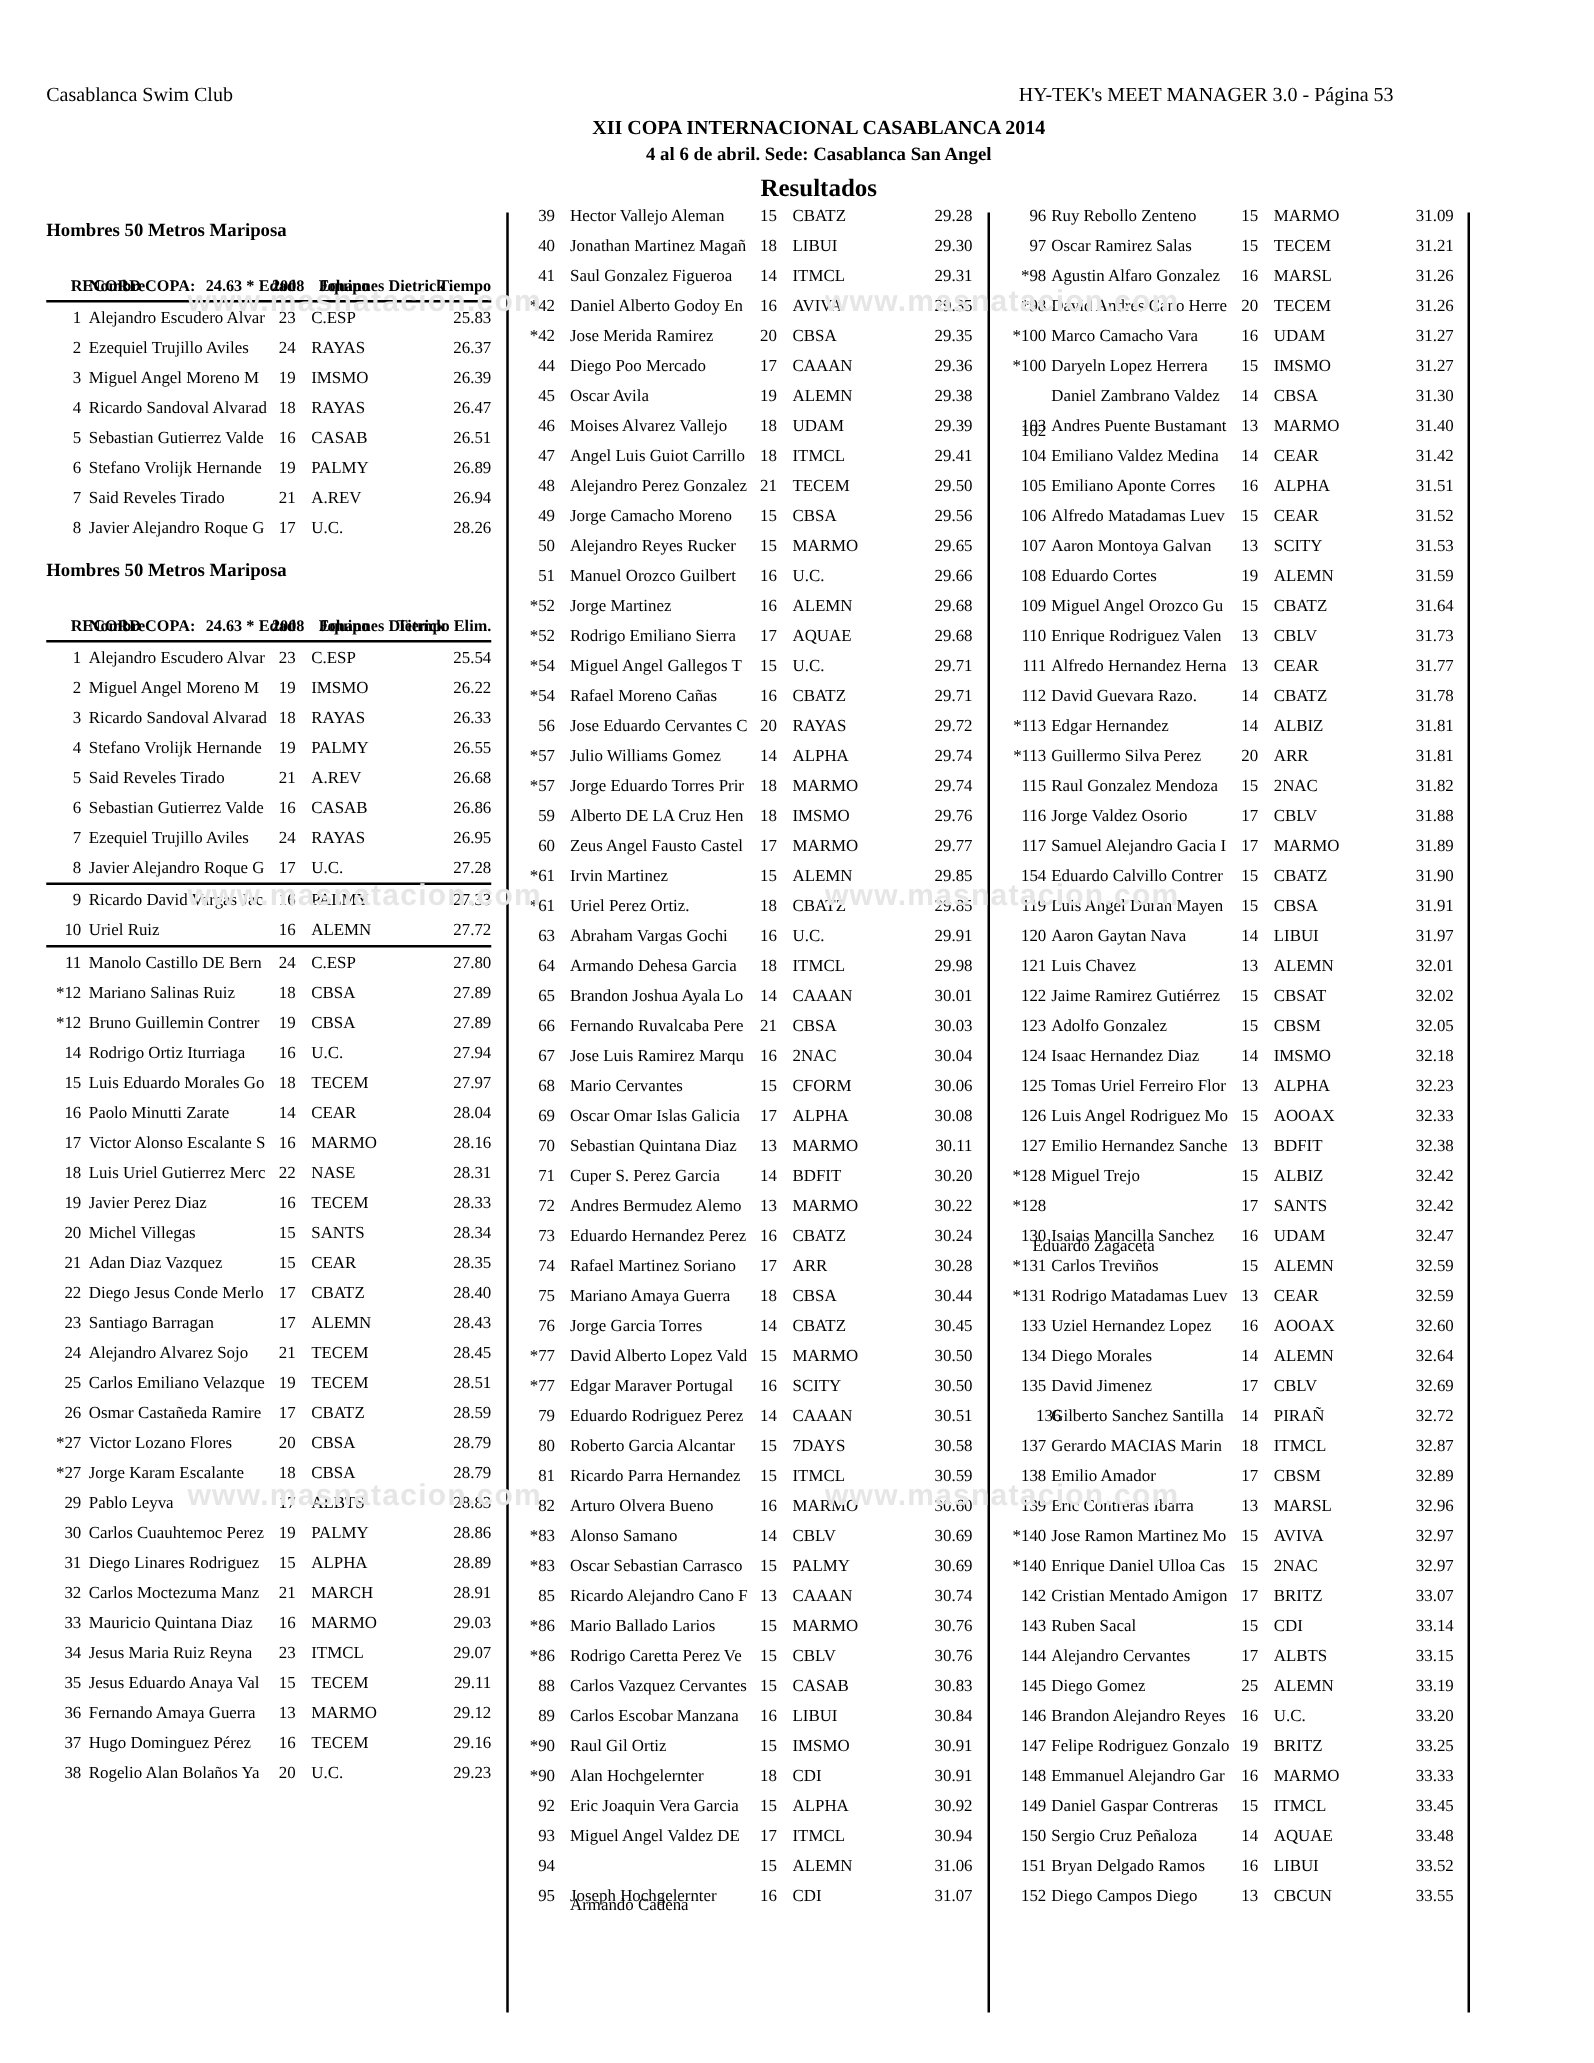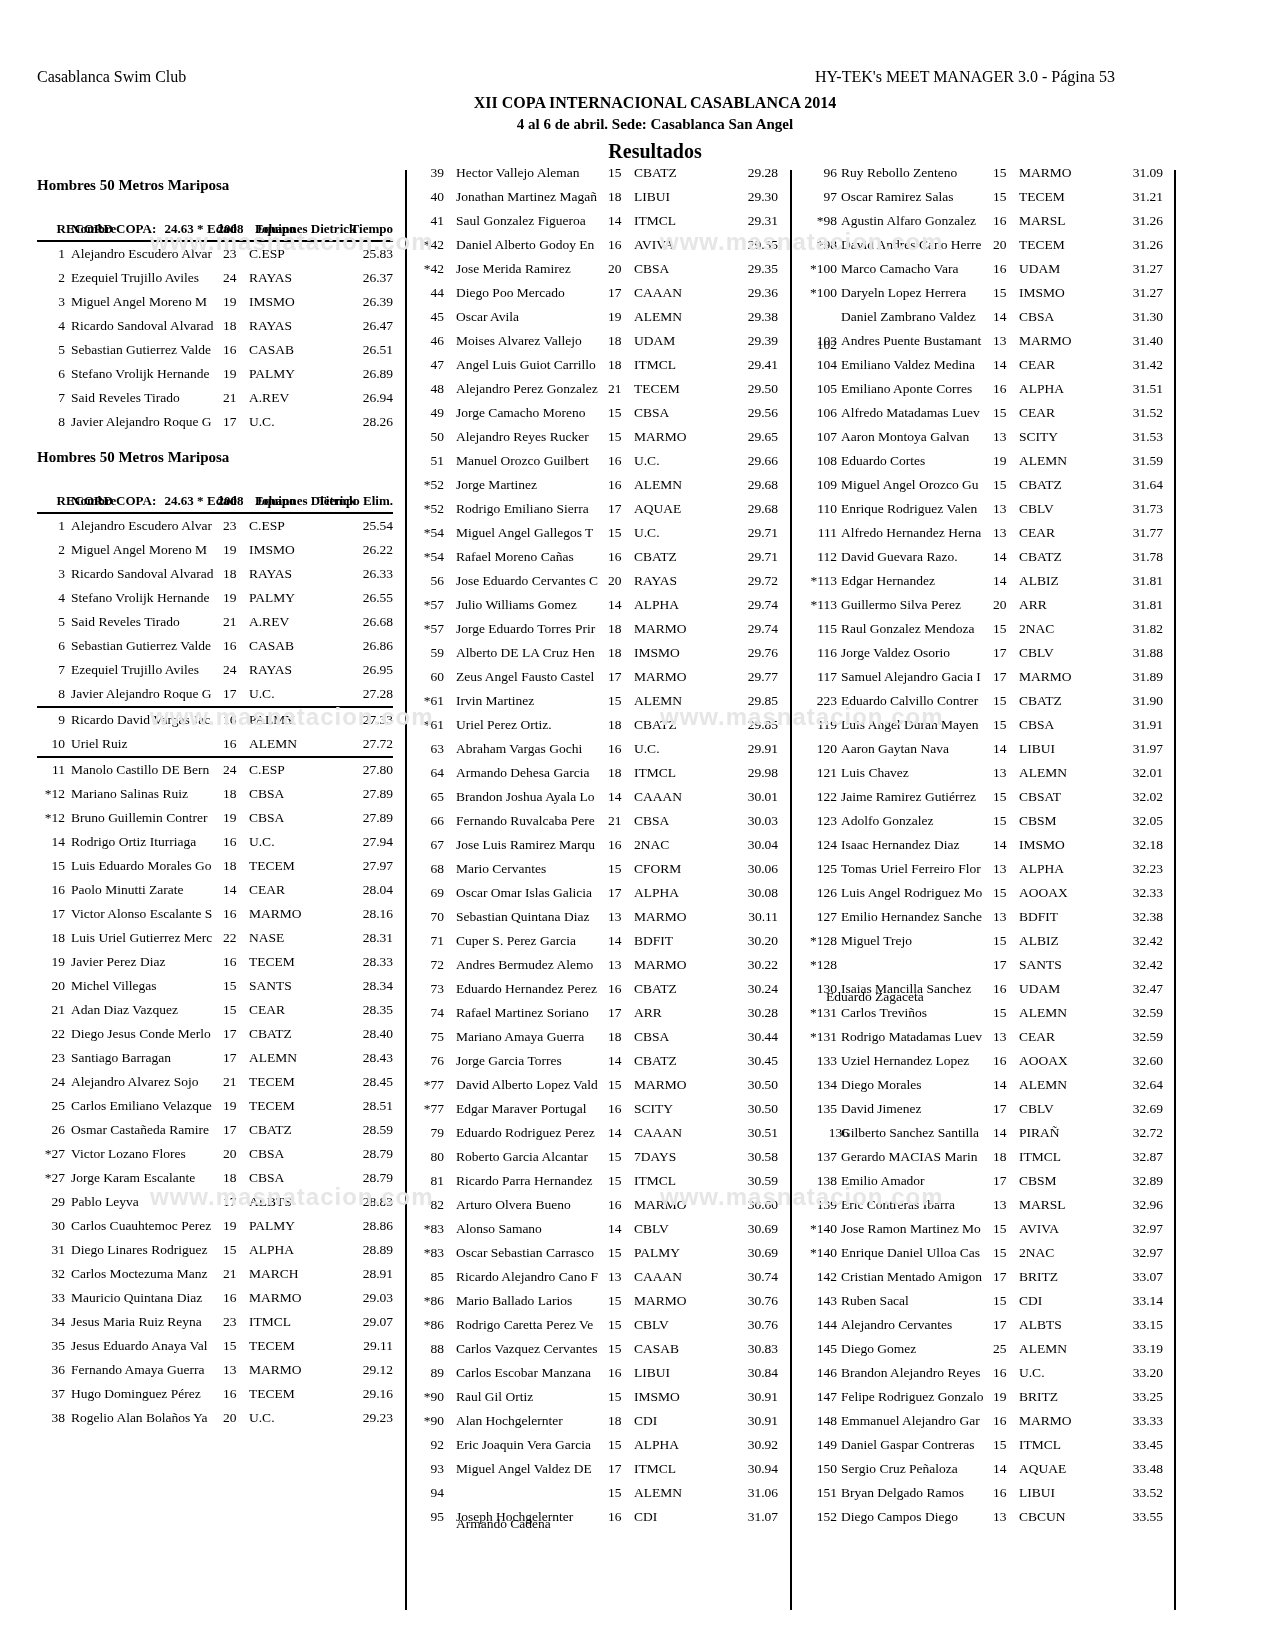--- a/index.html
+++ b/index.html
@@ -949,21 +949,21 @@
       <span class="r-time" style="left: 304px;">31.88</span>
     </div>
     <div class="row">
       <span class="r-place" style="left: 8px;">117</span>
       <span class="r-name" style="left: 42px;">Samuel Alejandro Gacia I</span>
       <span class="r-age" style="left: 194px;">17</span>
       <span class="r-team" style="left: 220px;">MARMO</span>
       <span class="r-time" style="left: 304px;">31.89</span>
     </div>
     <div class="row">
-      <span class="r-place" style="left: 8px;">223</span>
+      <span class="r-place" style="left: 8px;">154</span>
       <span class="r-name" style="left: 42px;">Eduardo Calvillo Contrer</span>
       <span class="r-age" style="left: 194px;">15</span>
       <span class="r-team" style="left: 220px;">CBATZ</span>
       <span class="r-time" style="left: 304px;">31.90</span>
     </div>
     <div class="row">
       <span class="r-place" style="left: 8px;">119</span>
       <span class="r-name" style="left: 42px;">Luis Angel Duran Mayen</span>
       <span class="r-age" style="left: 194px;">15</span>
       <span class="r-team" style="left: 220px;">CBSA</span>

